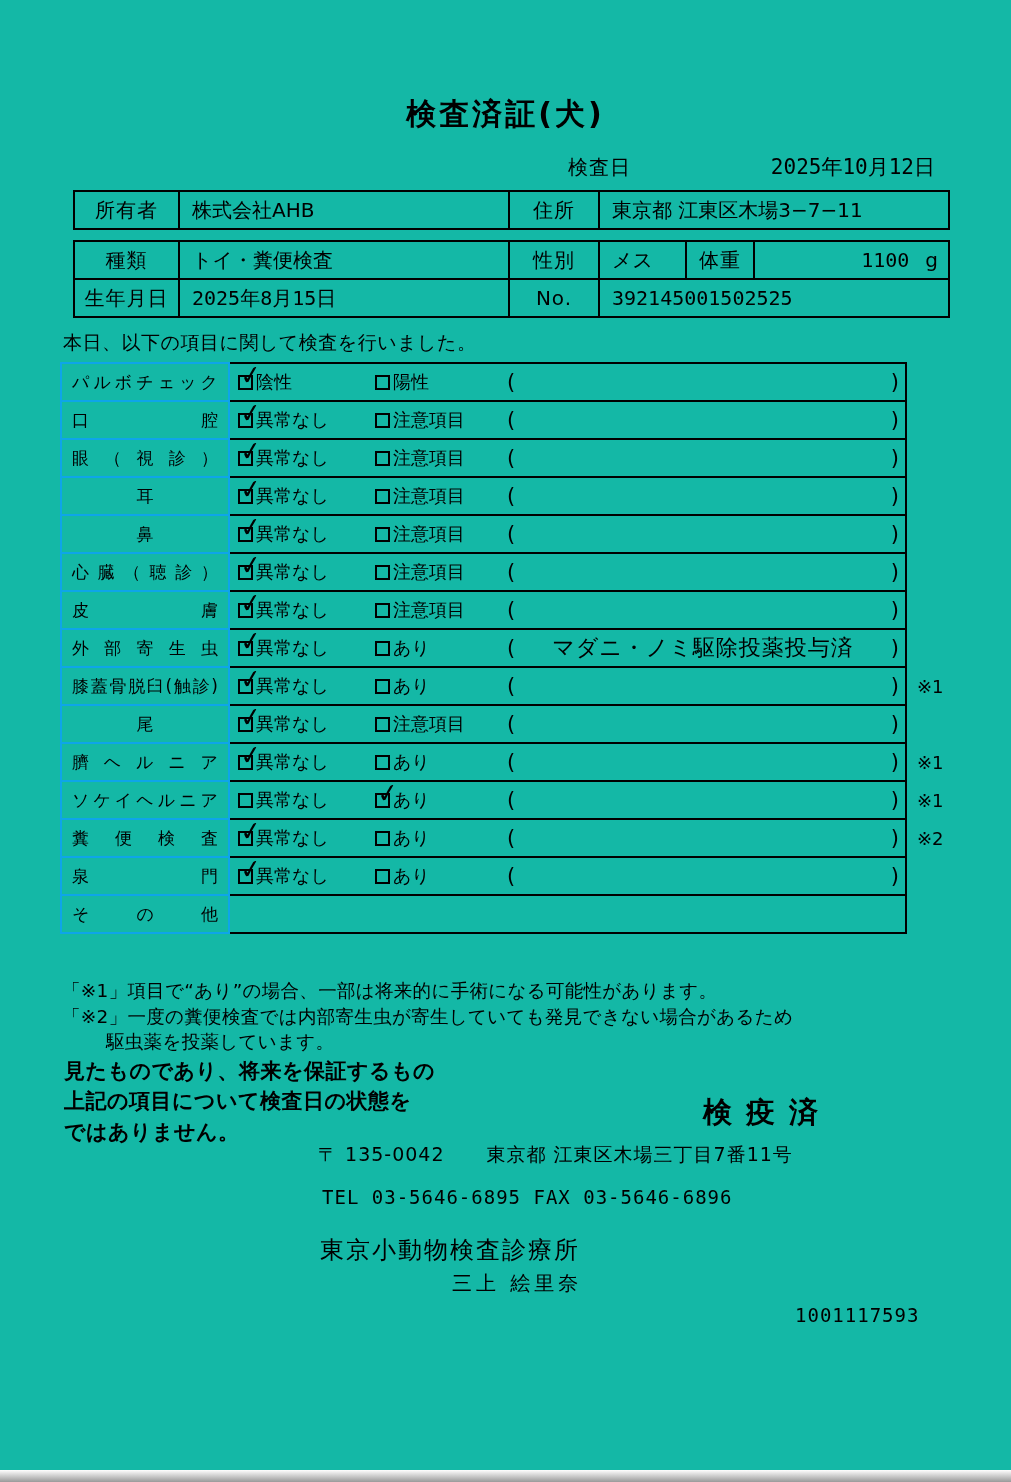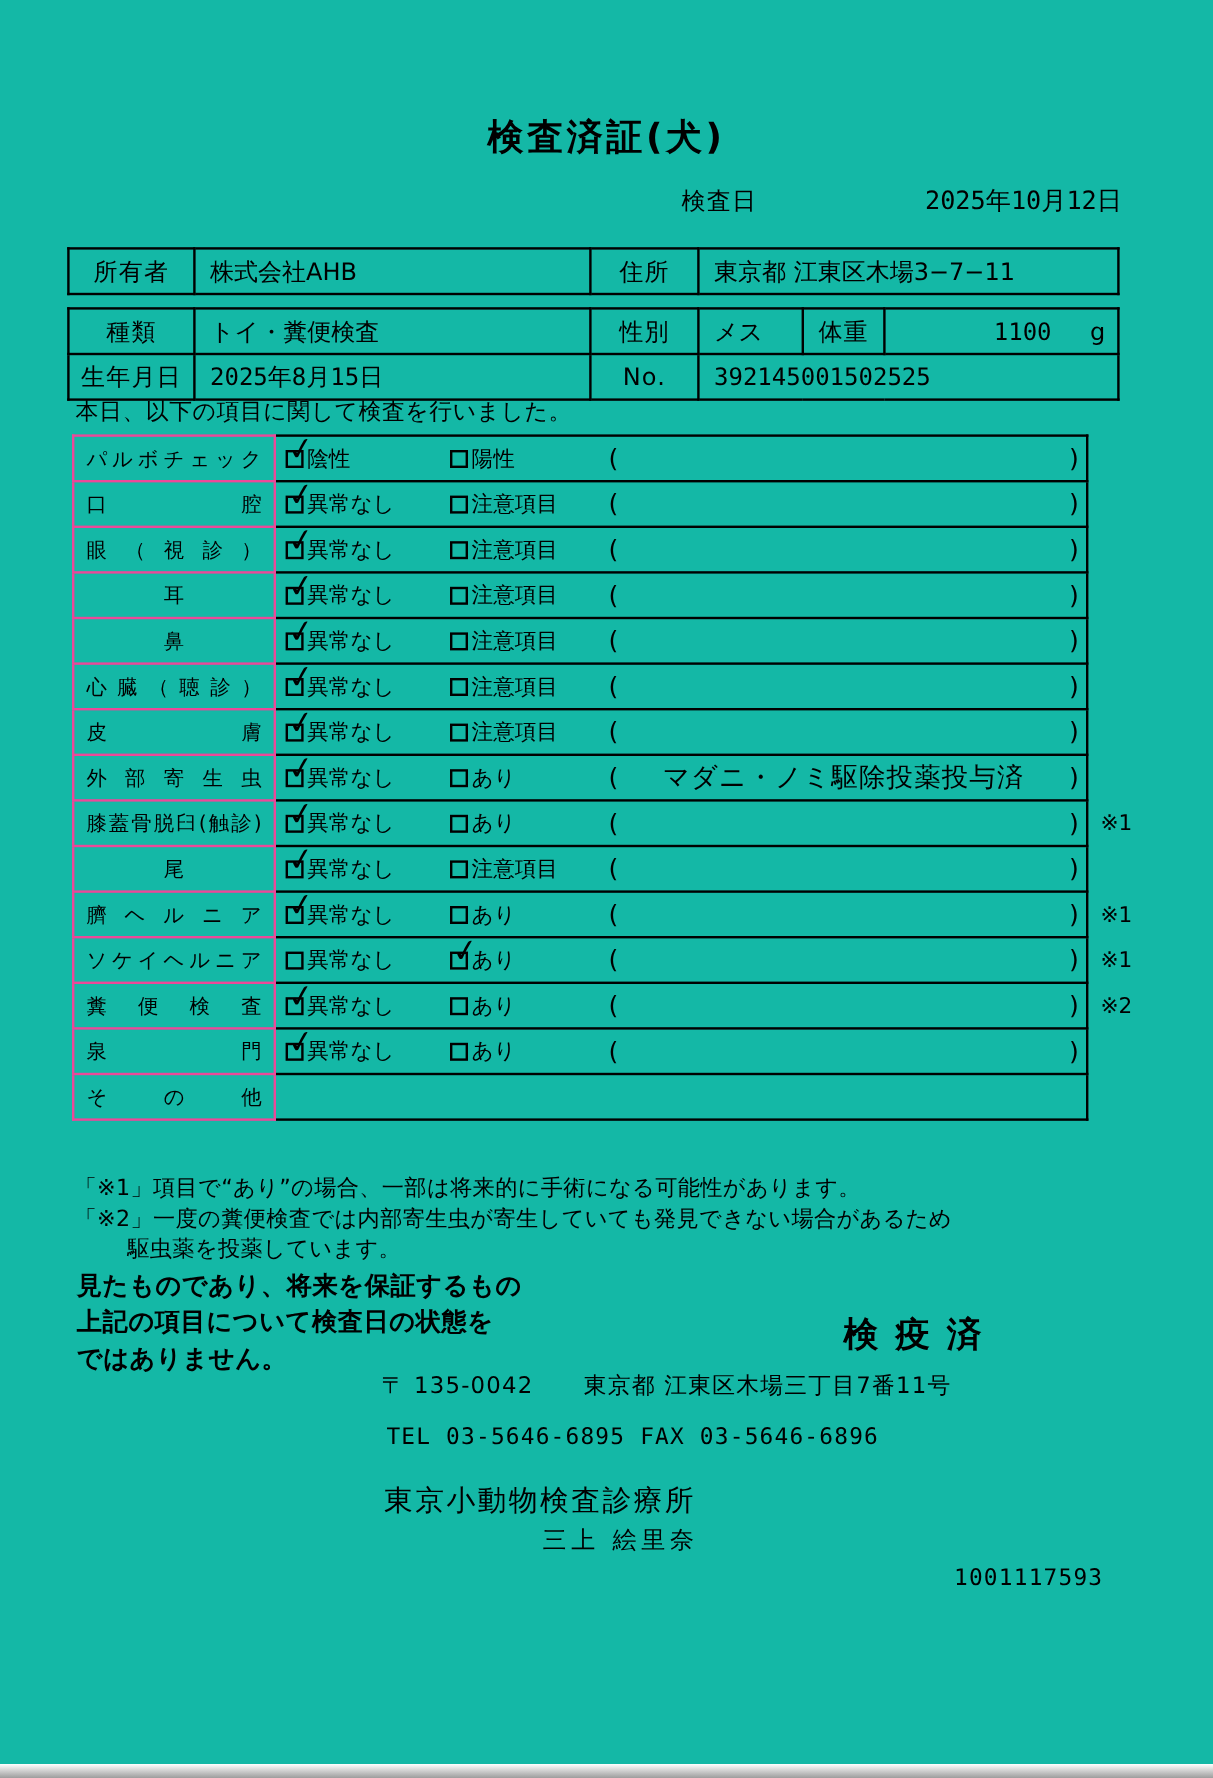--- a/index.html
+++ b/index.html
@@ -11,32 +11,32 @@
            font-size:30px; font-weight:600; letter-spacing:3px; }
 
   .date-row { position:absolute; top:153px; left:60px; width:875px; display:flex; align-items:baseline; }
   .date-label { margin-left:508px; font-size:20px; letter-spacing:1px; }
   .date-value { margin-left:auto; font-size:21px; }
 
   .mono { font-family:"DejaVu Sans Mono","Liberation Mono",monospace; }
 
   table { border-collapse:collapse; table-layout:fixed; }
   .info-table td { border:2px solid #000; height:38px; vertical-align:middle; font-size:20px; overflow:hidden; white-space:nowrap; }
-  .info-table { position:absolute; left:56px; width:875px;margin-top:16px; }
+  .info-table { position:absolute; left:73px; width:875px; }
   .t1 { top:190px; }
   .t2 { top:240px;padding-left:21px; }
   .lbl { text-align:center; letter-spacing:1px; }
   .val { padding-left:12px; }
-  .weight-val { display:flex; justify-content:flex-end; align-items:baseline; gap:32px; padding-right:10px; }
+  .weight-val { display:flex; justify-content:flex-end; align-items:baseline; gap:16px; padding-right:10px; }
 
   .intro { position:absolute; top:330px; left:63px; font-size:19px; letter-spacing:0.5px; }
 
   .exam-table { position:absolute; top:362px; left:60px; }
   .exam-table td { height:38px; vertical-align:middle; }
-  .item-cell { border:2px solid #ec4899; font-size:17px; padding:0 10px;
+  .item-cell { border:2px solid #0ea5e9; font-size:17px; padding:0 10px;
                text-align:justify; text-align-last:justify; letter-spacing:0; overflow:hidden; }
   .item-cell.center { text-align:center; text-align-last:center; }
   .opts-cell { border:2px solid #000; padding:0; }
   .opts-inner { display:flex; align-items:center; padding-left:8px; }
   .opt { display:flex; align-items:center; font-size:18px; }
   .opt1 { width:137px; }
   .opt2 { width:130px; }
   .cb { position:relative; display:inline-block; width:15px; height:15px; border:2px solid #000; margin-right:3px; flex:none; }
   .cb .check { display:none; }
   .cb.checked .check { display:block; position:absolute; left:0px; top:-15px; font-size:26px; font-weight:700;

